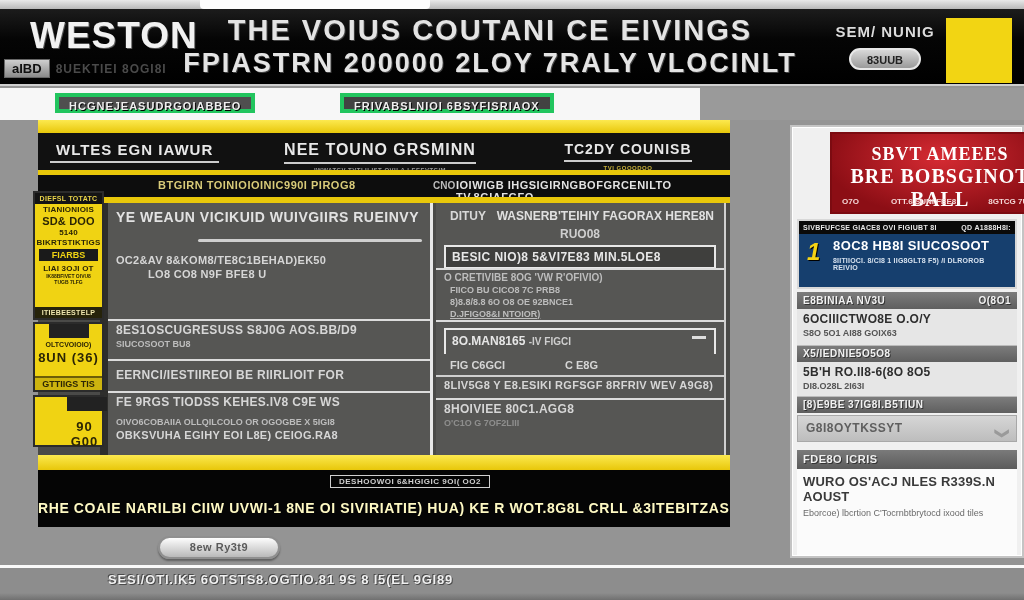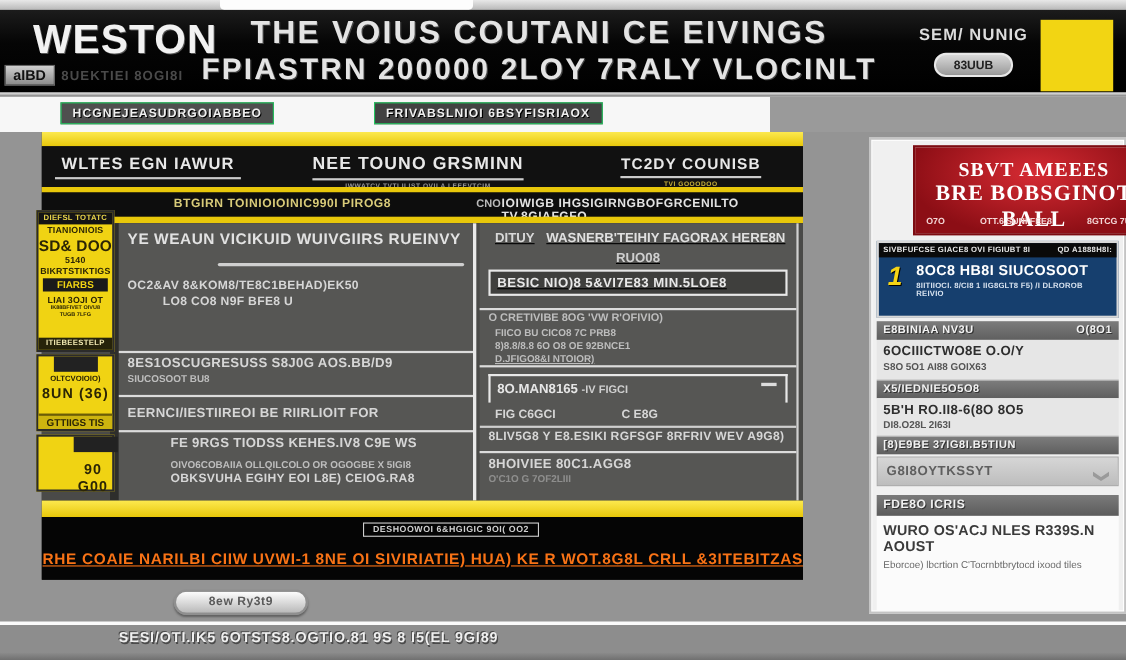--- a/index.html
+++ b/index.html
@@ -21,21 +21,21 @@
   .title-l1 { font-size:29px; font-weight:bold; letter-spacing:2px; text-shadow:1px 1px 0 #444; }
   .title-l2 { font-size:27px; font-weight:bold; letter-spacing:2px; margin-top:1px; text-shadow:1px 1px 0 #444; }
   .hdr-right { position:absolute; left:830px; top:14px; width:110px; text-align:center; }
   .hdr-right-label { color:#dcdcdc; font-size:15px; font-weight:bold; letter-spacing:1px; }
   .hdr-pill { margin:8px auto 0; width:72px; height:22px; line-height:20px; background:linear-gradient(#d8d8d8,#9a9a9a); border:2px solid #e8e8e8; border-radius:11px; color:#222; font-size:11px; font-weight:bold; text-align:center; }
   .hdr-yellow { position:absolute; left:946px; top:9px; width:66px; height:65px; background:#f2d513; }
 
   
   #tabstrip { position:absolute; left:0; top:88px; width:1024px; height:32px; background:#f7f7f7; }
   #tabstrip .gray-right { position:absolute; left:700px; top:0; width:324px; height:32px; background:#9a9a9a; }
-  .tabbox { position:absolute; top:5px; height:20px; background:#4f4f4f; border:1px solid #22c55e; color:#efefef; font-size:11px; font-weight:bold; letter-spacing:1px; line-height:18px; padding:0 10px; text-shadow:1px 1px 0 #000; }
+  .tabbox { position:absolute; top:5px; height:20px; background:#4f4f4f; border:4px solid #22c55e; color:#efefef; font-size:11px; font-weight:bold; letter-spacing:1px; line-height:18px; padding:0 10px; text-shadow:1px 1px 0 #000; }
   #tab1 { left:55px; }
   #tab2 { left:340px; background:#424242; }
 
   
   #panel { position:absolute; left:38px; top:120px; width:692px; height:407px; background:#0b0b0b; }
   .p-yellowtop { position:absolute; left:0; top:0; width:100%; height:13px; background:linear-gradient(#fce94f,#e8c70a); }
   .p-header { position:absolute; left:0; top:13px; width:100%; height:37px; background:#111; }
   .p-h-col { position:absolute; top:8px; color:#e8e8e8; font-weight:bold; }
   .p-h1 { left:12px; font-size:15px; border-bottom:2px solid #ccc; padding:0 6px 3px 6px; letter-spacing:1px; }
   .p-h2 { left:212px; width:260px; text-align:center; font-size:16px; letter-spacing:1px; }
@@ -68,28 +68,28 @@
   .r-center { text-align:center; color:#cfcfcf; font-size:12px; font-weight:bold; padding-top:4px; }
   .minibox { position:relative; margin:6px 8px 2px 8px; border:2px solid #e8e8e8; border-bottom:none; padding:4px 6px 6px 6px; color:#e6e6e6; font-size:12px; font-weight:bold; }
   .minibox .dash { position:absolute; right:8px; top:6px; width:14px; height:3px; background:#ddd; }
   .pairs { display:flex; gap:60px; padding:3px 8px 4px 14px; border-bottom:2px solid #cfcfcf; }
   .pairs span { color:#d6d6d6; font-size:11px; font-weight:bold; }
   .fade { opacity:.55; }
 
   .p-yellowbot { position:absolute; left:0; top:335px; width:100%; height:15px; background:linear-gradient(#fce94f,#e8c70a); }
   .p-footer { position:absolute; left:0; top:350px; width:100%; height:57px; background:#050505; }
   .pf-tag { position:absolute; left:292px; top:5px; border:1px solid #cfcfcf; color:#cfcfcf; font-size:8px; font-weight:bold; padding:1px 8px; letter-spacing:.5px; }
-  .pf-line { position:absolute; left:0; top:30px; width:100%; text-align:right; color:#f97316; font-size:14px; font-weight:bold; letter-spacing:.6px;text-decoration:underline; }
+  .pf-line { position:absolute; left:0; top:30px; width:100%; text-align:left; color:#fef9c3; font-size:14px; font-weight:bold; letter-spacing:.6px; }
 
   
   .ybox { position:absolute; left:33px; width:71px; background:#f0d313; border:2px solid #2b2b2b; color:#2b2505; text-align:center; font-weight:bold; }
   #ybox1 { top:191px; height:129px; }
   .yb-head { background:#141414; color:#e8d34a; font-size:7px; padding:2px 1px; letter-spacing:.3px; }
   .yb-line { font-size:8px; padding-top:1px; letter-spacing:.2px; }
-  .yb-line.big { font-size:14px; }
+  .yb-line.big { font-size:11px; }
   .yb-band { background:#1a1a1a; color:#f0d313; font-size:9px; margin:2px 4px; padding:1px 0; }
   .yb-tiny { font-size:5px; line-height:6px; }
   .yb-foot { position:absolute; left:0; bottom:0; width:100%; background:#26230a; color:#efe7b0; font-size:7px; padding:2px 0; letter-spacing:.3px; }
   #ybox2 { top:322px; height:70px; }
   #ybox3 { top:395px; height:52px;padding-left:32px; }
   .yb-notch { width:40px; height:14px; background:#222; margin:0 auto; }
   .yb-val { font-size:13px; padding-top:8px; letter-spacing:1px; }
   .yb-band2 { position:absolute; left:0; bottom:0; width:100%; background:#cdb40f; color:#2c2605; font-size:9px; border-top:2px solid #6b5d07; padding:1px 0; }
 
   
@@ -189,29 +189,29 @@
           <div class="t-med">OC2&amp;AV 8&amp;KOM8/TE8C1BEHAD)EK50</div>
           <div class="t-med" style="padding-left:40px;">LO8 CO8 N9F BFE8 U</div>
         </div>
         <div class="crow" style="height:40px;">
           <div class="t-med" style="font-size:12px;">8ES1OSCUGRESUSS S8J0G AOS.BB/D9</div>
           <div class="t-sm">SIUCOSOOT BU8</div>
         </div>
         <div class="crow" style="height:32px;">
           <div class="t-med" style="font-size:12px; padding-top:7px;">EERNCI/IESTIIREOI BE RIIRLIOIT FOR</div>
         </div>
-        <div class="crow" style="height:60px;margin-left:39px;">
+        <div class="crow" style="height:60px;">
           <div class="t-med" style="font-size:12px;">FE 9RGS TIODSS  KEHES.IV8 C9E WS</div>
           <div class="t-sm" style="margin-top:6px;">OIVO6COBAIIA OLLQILCOLO OR OGOGBE X 5IGI8</div>
           <div class="t-med" style="font-size:11px;">OBKSVUHA EGIHY EOI L8E) CEIOG.RA8</div>
         </div>
       </div>
 
       <div class="col-r">
-        <div class="crow" style="height:79px;text-decoration:underline;">
+        <div class="crow" style="height:67px;">
           <div class="r-labels">
             <span class="r-lab1">DITUY</span>
             <span class="r-lab2">WASNERB'TEIHIY FAGORAX HERE8N</span>
           </div>
           <div class="r-center">RUO08</div>
           <div class="fieldbox">BESIC NIO)8 5&amp;VI7E83 MIN.5LOE8</div>
         </div>
         <div class="crow" style="height:52px;">
           <div class="t-sm" style="font-size:10px;">O CRETIVIBE 8OG 'VW R'OFIVIO)</div>
           <div class="t-sm" style="padding-left:14px;">FIICO BU CICO8 7C PRB8</div>

